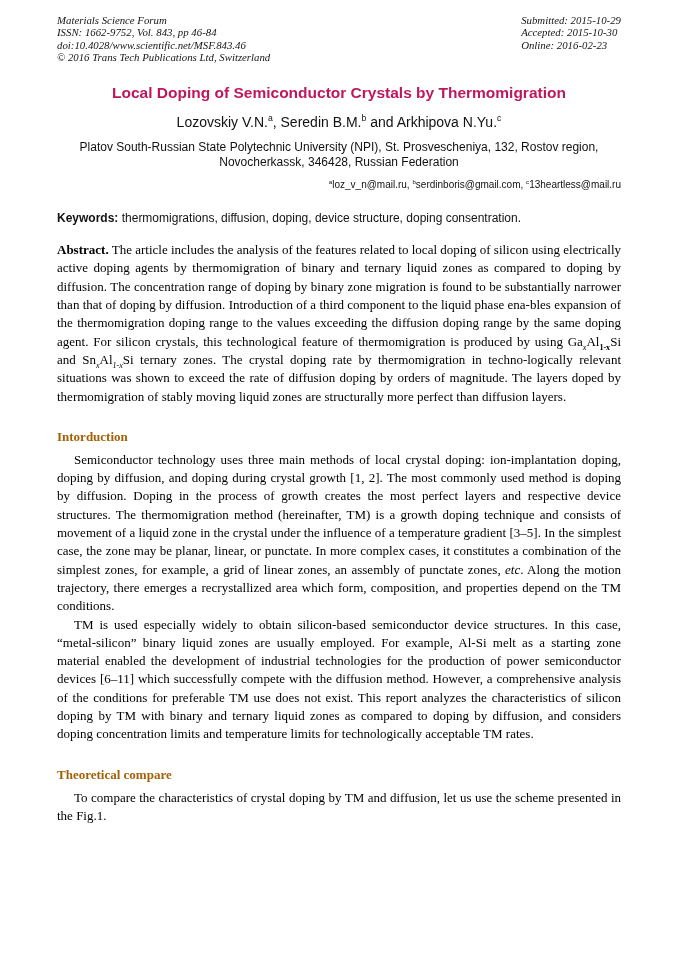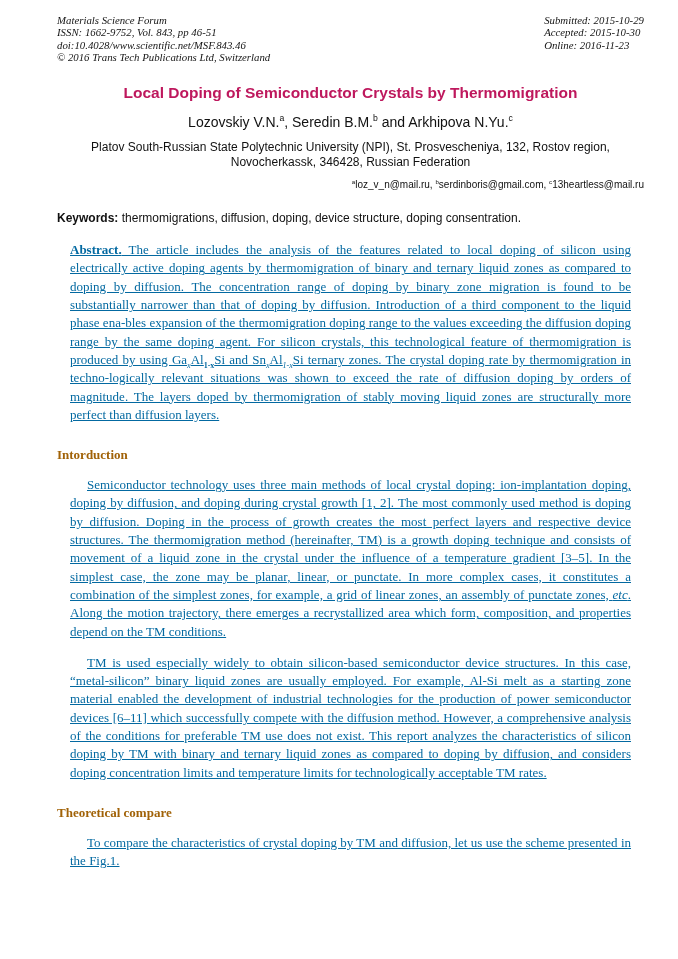--- a/index.html
+++ b/index.html
@@ -3,21 +3,21 @@
 <meta charset="utf-8">
 <style>
   html, body { margin: 0; padding: 0; background: #ffffff; }
   .page {
     position: relative;
     width: 678px;
     height: 959px;
     box-sizing: border-box;
     background: #ffffff;
     color: #111111;
-    padding: 14px 34px 0 57px;
+    padding: 14px 57px 0 57px;
     overflow: hidden;
   }
 
   
   .journal-header {
     display: flex;
     justify-content: space-between;
     font-family: "Liberation Serif", serif;
     font-style: italic;
     font-size: 10.8px;
@@ -62,27 +62,26 @@
   .keywords-line {
     margin-top: 19px;
     font-family: "Liberation Sans", sans-serif;
     font-size: 12px;
     line-height: 14px;
   }
   .keywords-line b { font-weight: bold; }
 
   
   .body-p {
-    margin: 13px;
+    margin: 0;
     font-family: "Liberation Serif", serif;
     font-size: 13px;
     line-height: 18.3px;
     text-align: justify;
-    color: #0369a1;
-    text-decoration: underline;
+    color: #000000;
   }
   .abstract-p { margin-top: 16px; }
   .indent { text-indent: 17px; }
 
   .section-heading {
     margin: 22px 0 6px 0;
     font-family: "Liberation Serif", serif;
     font-weight: bold;
     font-size: 13px;
     line-height: 17px;
@@ -95,28 +94,28 @@
   .seg-i { font-style: italic; }
 </style>
 </head>
 <body>
 
 <div class="page">
 
   <header class="journal-header">
     <div class="left">
       <div>Materials Science Forum</div>
-      <div>ISSN: 1662-9752, Vol. 843, pp 46-51</div>
+      <div>ISSN: 1662-9752, Vol. 843, pp 46-84</div>
       <div>doi:10.4028/www.scientific.net/MSF.843.46</div>
       <div>© 2016 Trans Tech Publications Ltd, Switzerland</div>
     </div>
     <div class="right">
       <div>Submitted: 2015-10-29</div>
       <div>Accepted: 2015-10-30</div>
-      <div>Online: 2016-11-23</div>
+      <div>Online: 2016-02-23</div>
     </div>
   </header>
 
   <h1 class="paper-title">Local Doping of Semiconductor Crystals by Thermomigration</h1>
 
   <div class="authors-line">Lozovskiy V.N.<sup>a</sup>, Seredin B.M.<sup>b</sup> and Arkhipova N.Yu.<sup>c</sup></div>
 
   <div class="affiliation">Platov South-Russian State Polytechnic University (NPI), St. Prosvescheniya, 132, Rostov region, Novocherkassk, 346428, Russian Federation</div>
 
   <div class="emails-line"><sup>a</sup>loz_v_n@mail.ru, <sup>b</sup>serdinboris@gmail.com, <sup>c</sup>13heartless@mail.ru</div>

